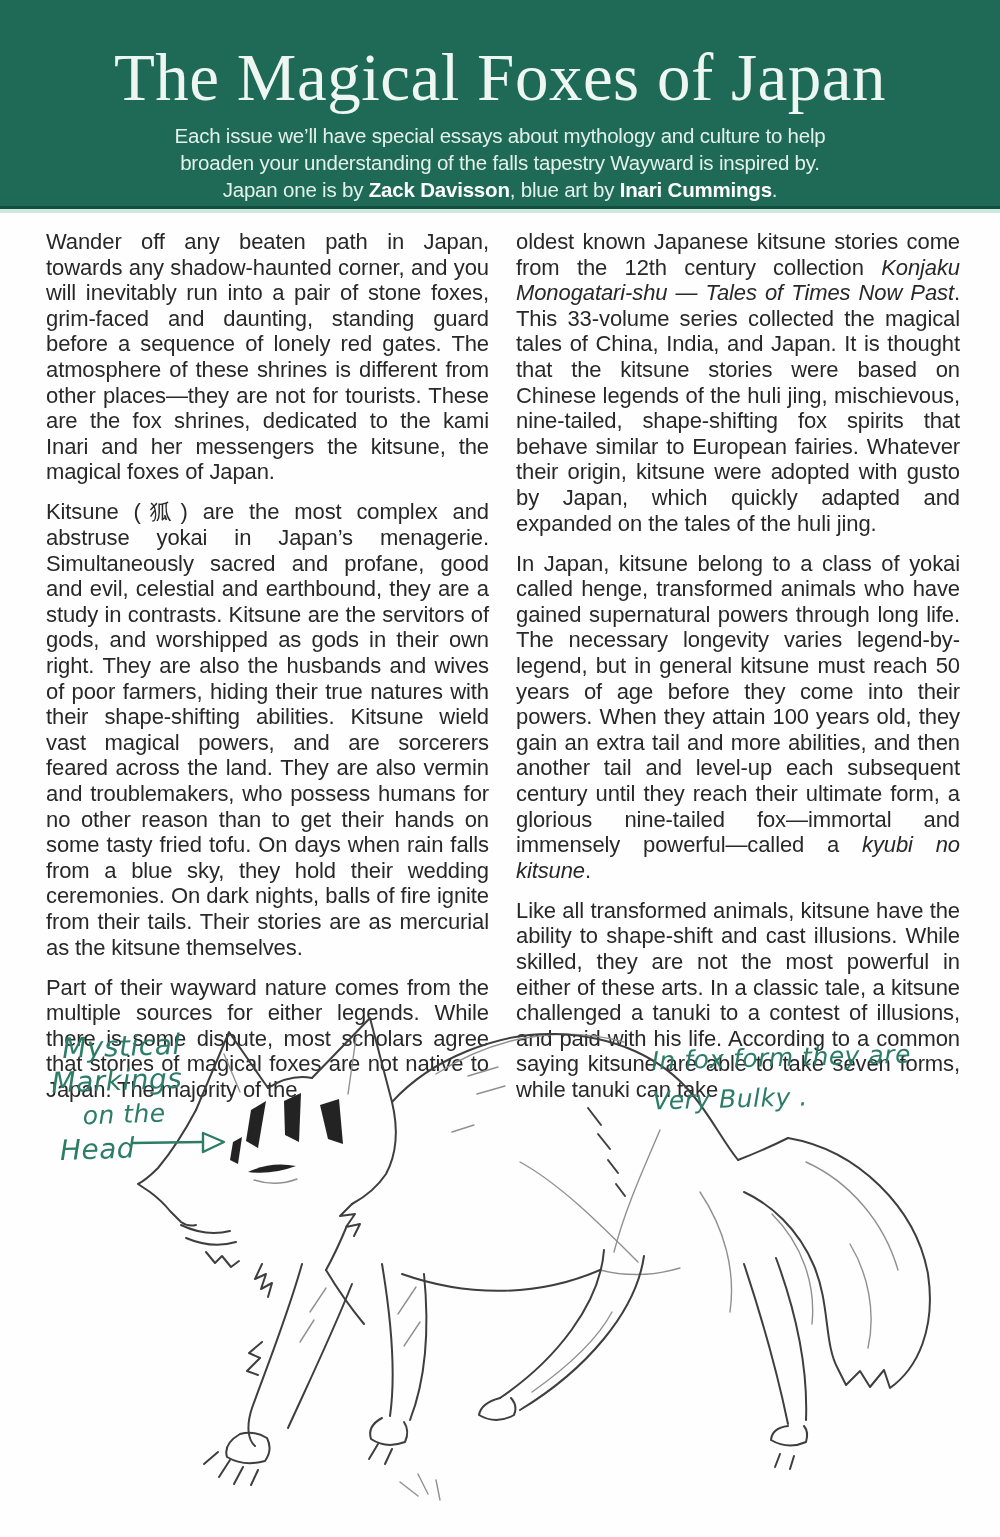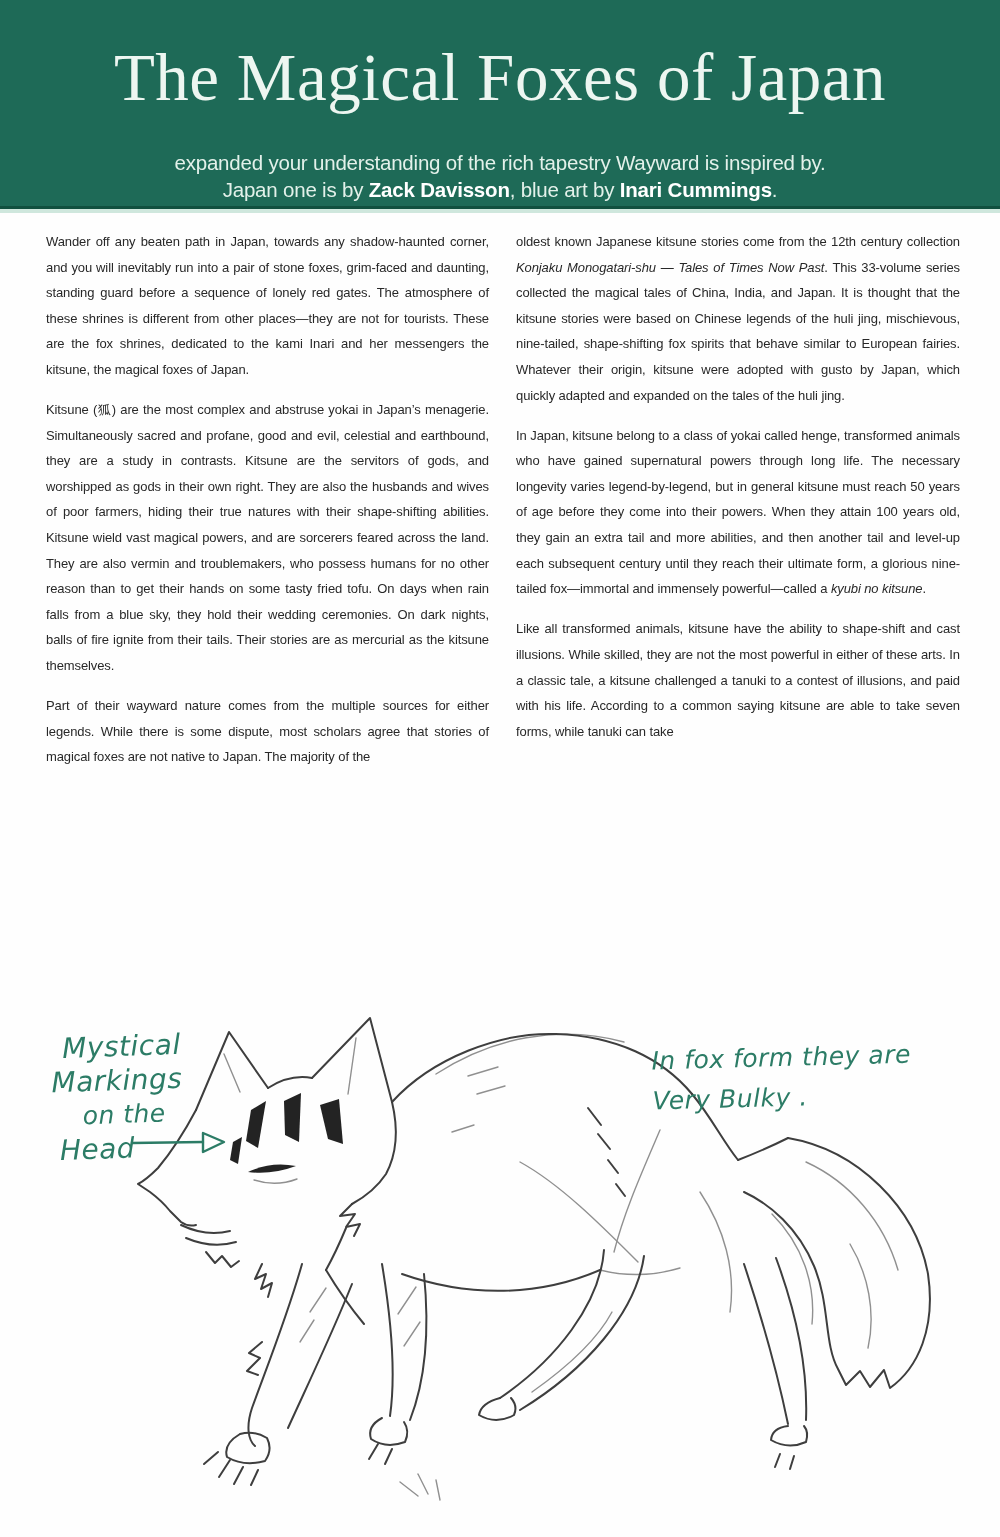--- a/index.html
+++ b/index.html
@@ -43,21 +43,21 @@
     line-height:27px;
     letter-spacing:-0.2px;
     color:#e3f1ea;
   }
   .masthead .deck b{color:#ffffff;}
 
   
   .col{
     position:absolute;top:229px;
     width:443px;
-    font-size:13px;
+    font-size:22px;
     line-height:25.6px;
     text-align:justify;
     letter-spacing:-0.1px;
   }
   .col-left{left:46px;}
   .col-right{left:516px;width:444px;}
   .col p{margin:0 0 14.5px 0;}
   .col p:last-child{margin-bottom:0;}
   .col i{font-style:italic;}
 
@@ -86,22 +86,22 @@
   .note-right span{display:block;}
 </style>
 </head>
 <body>
 
 <div class="page">
 
   <div class="masthead">
     <h1>The Magical Foxes of Japan</h1>
     <div class="deck">
-      <br>
-      <span>expanded your understanding of the rich tapestry Wayward is inspired by.</span><br>
+      <span>Each issue we’ll have special essays about mythology and culture to help</span><br>
+      <span>broaden your understanding of the falls tapestry Wayward is inspired by.</span><br>
       <span><span>Japan one is by </span><b>Zack Davisson</b><span>, blue art by </span><b>Inari Cummings</b><span>.</span></span>
     </div>
   </div>
   <div class="masthead-rule-dark"></div>
   <div class="masthead-rule-light"></div>
 
   <div class="col col-left">
     <p>Wander off any beaten path in Japan, towards any shadow-haunted corner, and you will inevitably run into a pair of stone foxes, grim-faced and daunting, standing guard before a sequence of lonely red gates. The atmosphere of these shrines is different from other places—they are not for tourists. These are the fox shrines, dedicated to the kami Inari and her messengers the kitsune, the magical foxes of Japan.</p>
     <p>Kitsune (狐) are the most complex and abstruse yokai in Japan’s menagerie. Simultaneously sacred and profane, good and evil, celestial and earthbound, they are a study in contrasts. Kitsune are the servitors of gods, and worshipped as gods in their own right. They are also the husbands and wives of poor farmers, hiding their true natures with their shape-shifting abilities. Kitsune wield vast magical powers, and are sorcerers feared across the land. They are also vermin and troublemakers, who possess humans for no other reason than to get their hands on some tasty fried tofu. On days when rain falls from a blue sky, they hold their wedding ceremonies. On dark nights, balls of fire ignite from their tails. Their stories are as mercurial as the kitsune themselves.</p>
     <p>Part of their wayward nature comes from the multiple sources for either legends. While there is some dispute, most scholars agree that stories of magical foxes are not native to Japan. The majority of the</p>

